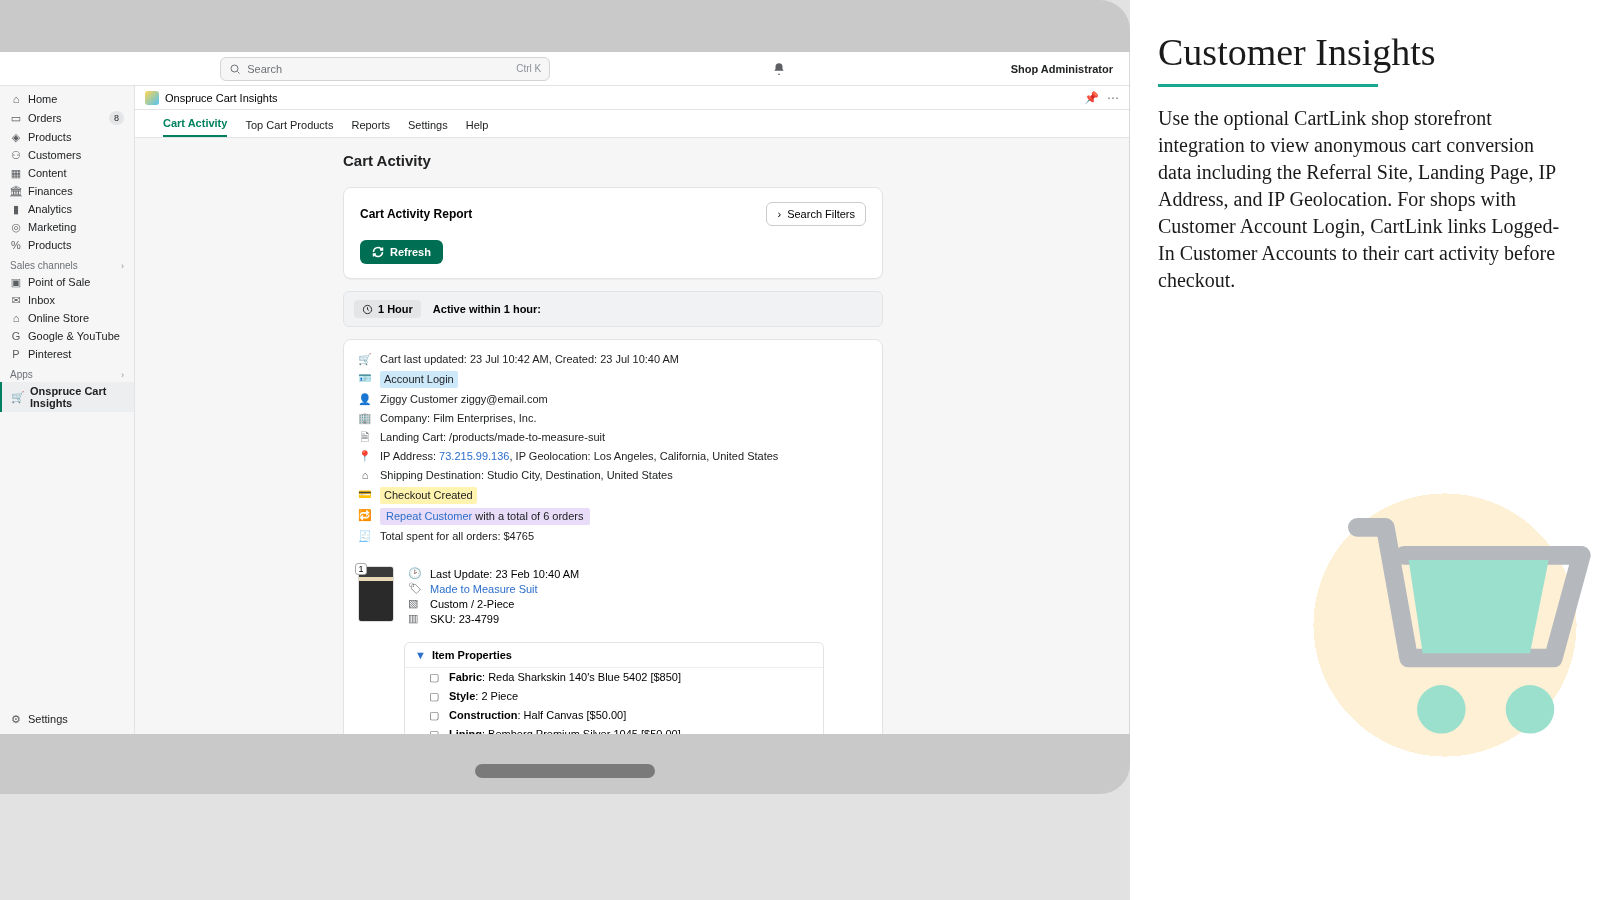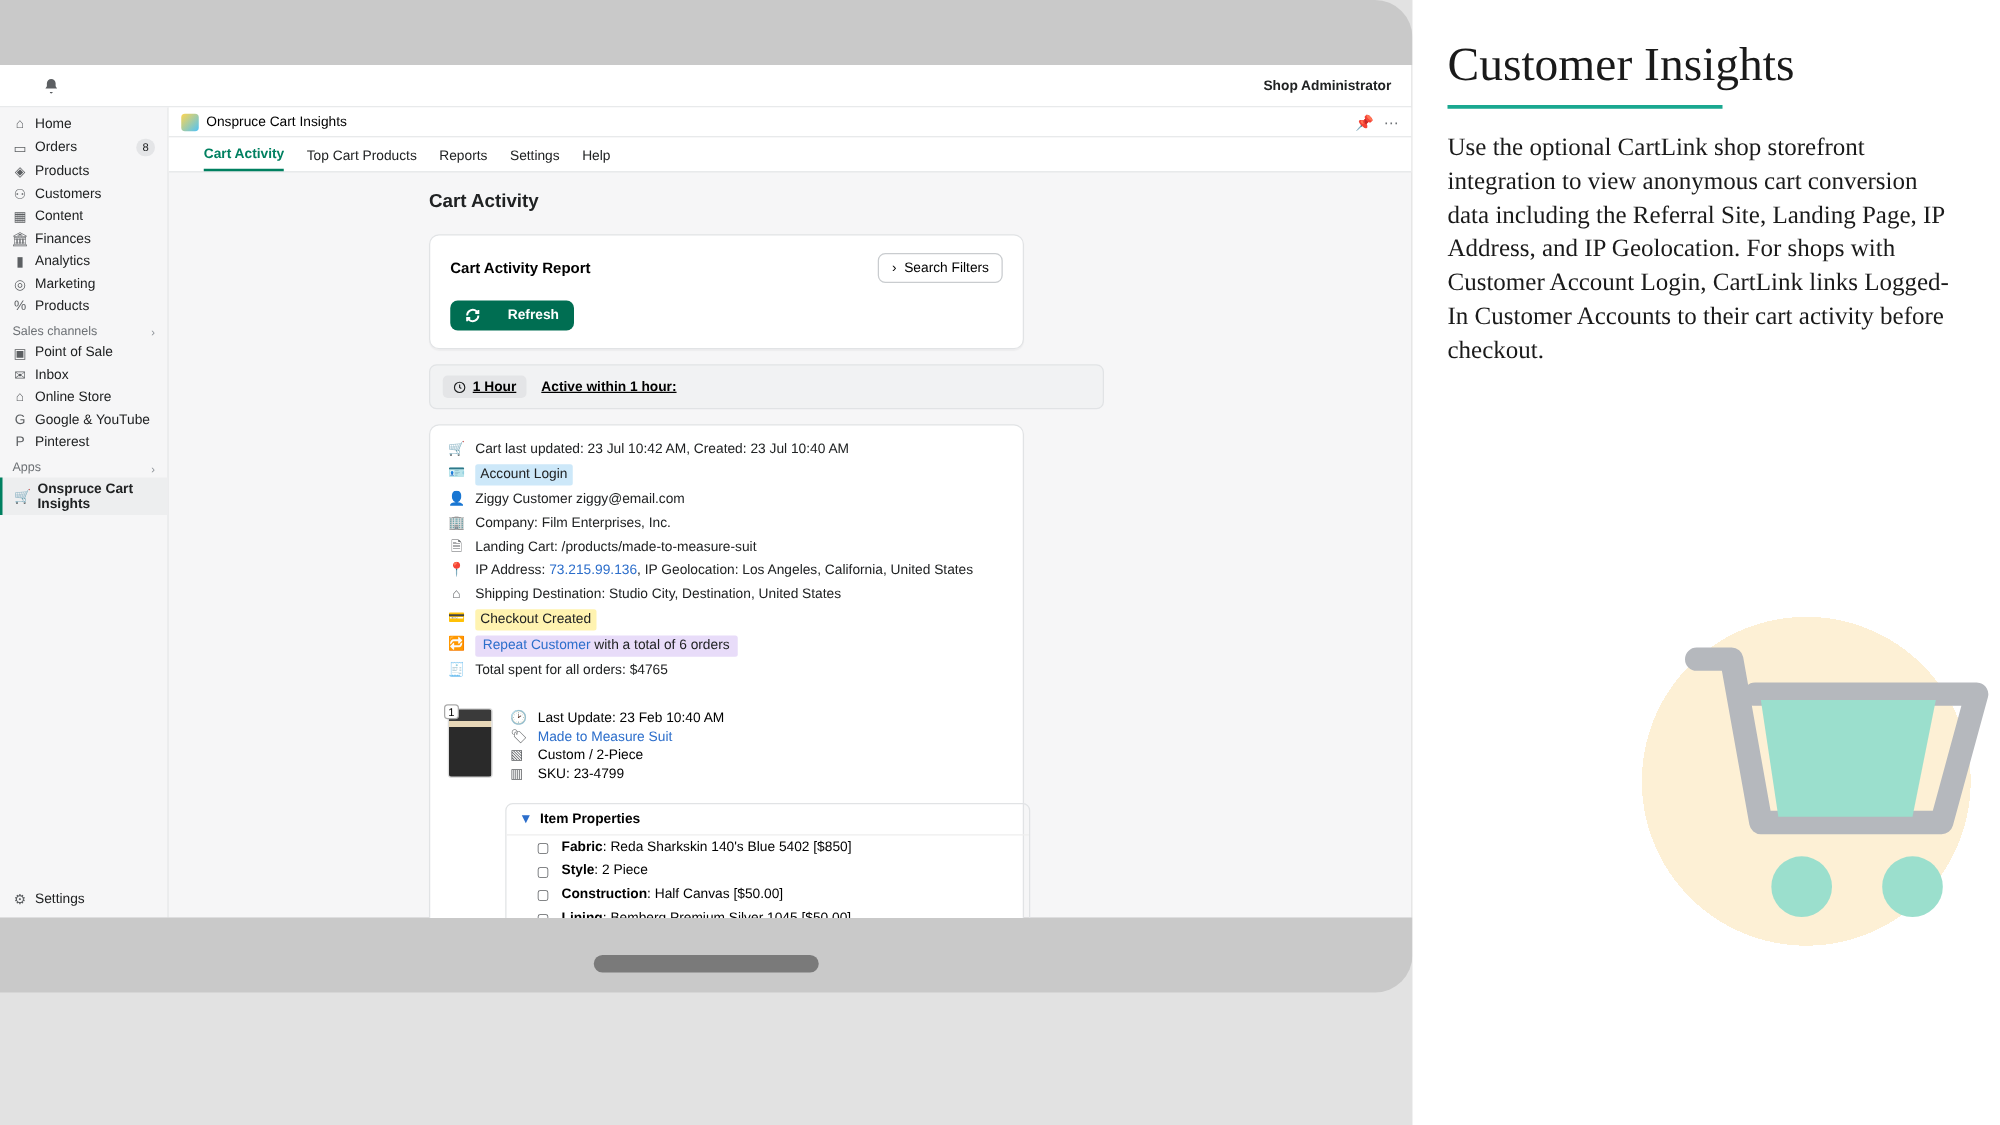--- a/index.html
+++ b/index.html
@@ -31,26 +31,26 @@
 .main { flex:1; background:#f6f6f7; display:flex; flex-direction:column; min-width:0;}
 .app-titlebar { height:24px; background:#fff; border-bottom:1px solid #e1e3e5; display:flex; align-items:center; padding:0 10px; font-size:11px; gap:6px;}
 .app-titlebar .app-ico { width:14px; height:14px; background:linear-gradient(135deg,#ffd54f,#4fc3f7); border-radius:3px;}
 .app-titlebar .right-ico { margin-left:auto; color:#6d7175; font-size:12px; display:flex; gap:8px;}
 .tabs { height:28px; background:#fff; border-bottom:1px solid #e1e3e5; display:flex; align-items:flex-end; gap:18px; padding:0 28px; font-size:11px;}
 .tab { padding:6px 0; color:#202223; cursor:pointer;}
 .tab.active { color:#008060; border-bottom:2px solid #008060; font-weight:600;}
 
 .content { flex:1; overflow:auto; padding: 14px 0 14px 208px; }
 .page-title { font-size:15px; font-weight:600; color:#202223; margin-bottom:18px;}
-.card { width:476px; background:#fff; border:1px solid #e1e3e5; border-radius:8px; box-shadow:0 1px 1px rgba(0,0,0,0.04); margin-bottom:12px;}
+.card { width:540px; background:#fff; border:1px solid #e1e3e5; border-radius:8px; box-shadow:0 1px 1px rgba(0,0,0,0.04); margin-bottom:12px;}
 .card-head { padding:14px 16px; display:flex; align-items:center;}
 .card-head .title { font-size:12px; font-weight:600;}
 .btn-outline { margin-left:auto; font-size:11px; border:1px solid #c9cccf; border-radius:6px; padding:5px 10px; display:flex; align-items:center; gap:6px; cursor:pointer; background:#fff;}
-.btn-green { background:#006e52; color:#fff; font-size:11px; font-weight:600; border:none; border-radius:6px; padding:6px 12px; display:flex; align-items:center; gap:22px; margin:0 16px 14px; cursor:pointer;}
-.time-pill { width:540px; background:#f1f2f3; border:1px solid #e1e3e5; border-radius:6px; padding:8px 10px; display:flex; align-items:center; gap:12px; font-size:11px; margin-bottom:12px;text-decoration:underline;}
+.btn-green { background:#006e52; color:#fff; font-size:11px; font-weight:600; border:none; border-radius:6px; padding:6px 12px; display:flex; align-items:center; gap:6px; margin:0 16px 14px; cursor:pointer;}
+.time-pill { width:540px; background:#f1f2f3; border:1px solid #e1e3e5; border-radius:6px; padding:8px 10px; display:flex; align-items:center; gap:12px; font-size:11px; margin-bottom:12px;}
 .time-badge { background:#e4e5e7; border-radius:4px; padding:3px 8px; display:flex; align-items:center; gap:5px; font-weight:600; font-size:11px;}
 
 .info-rows { padding:10px 14px; font-size:11px; color:#202223;}
 .info-row { display:flex; align-items:flex-start; gap:8px; padding:2px 0; line-height:15px;}
 .info-row .ico { width:14px; min-width:14px; height:14px; color:#5c5f62; display:flex; align-items:center; justify-content:center;}
 .hl-login { background:#cde8f9; padding:1px 4px; border-radius:2px;}
 .hl-checkout { background:#fff3b0; padding:1px 4px; border-radius:2px;}
 .hl-repeat { background:#e8dcf9; padding:1px 6px; border-radius:2px;}
 .link { color:#2c6ecb;}
 
@@ -79,20 +79,28 @@
 </head>
 <body>
 
 <div class="outer-frame">
 
 <div class="device-area">
   <div class="device-pad-top"></div>
   <div class="screen">
 
     <div class="topbar">
+      <div class="searchbox">
+        <svg width="12" height="12" viewBox="0 0 24 24" fill="none" stroke="currentColor" stroke-width="2">
+              <circle cx="11" cy="11" r="7"></circle>
+              <path d="m21 21-4-4"></path>
+            </svg>
+        <span style="margin-left:6px">Search</span>
+        <span class="kbd">Ctrl K</span>
+      </div>
       <svg class="bell" viewBox="0 0 24 24" fill="currentColor">
             <path d="M12 2a6 6 0 0 0-6 6v4l-2 3h16l-2-3V8a6 6 0 0 0-6-6zm0 20a2 2 0 0 0 2-2h-4a2 2 0 0 0 2 2z"></path>
           </svg>
       <div class="user">Shop Administrator</div>
     </div>
 
     <div class="app-body">
 
       <div class="sidebar">
         <div style="height:4px"></div>

